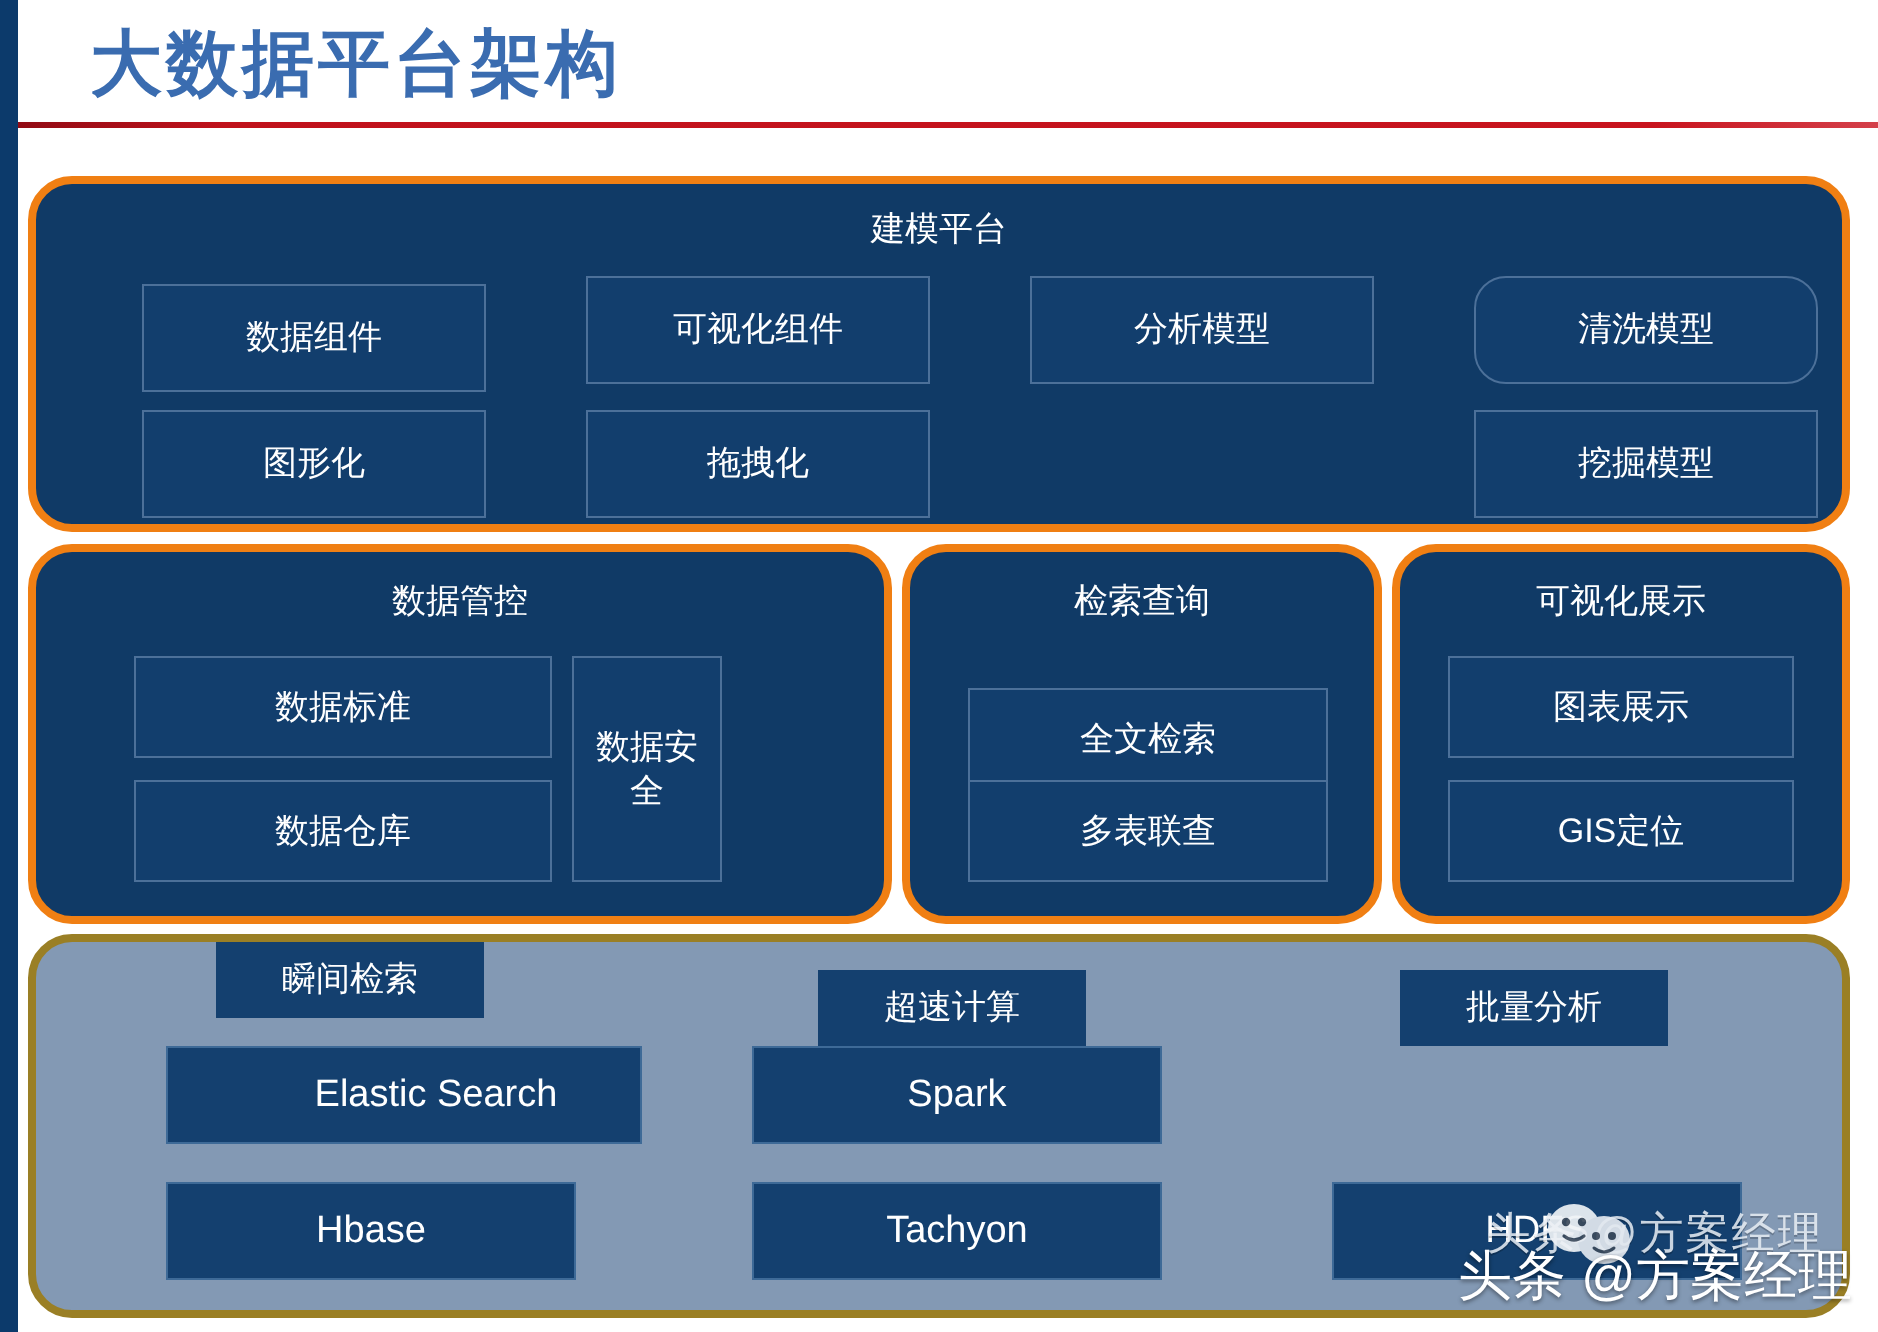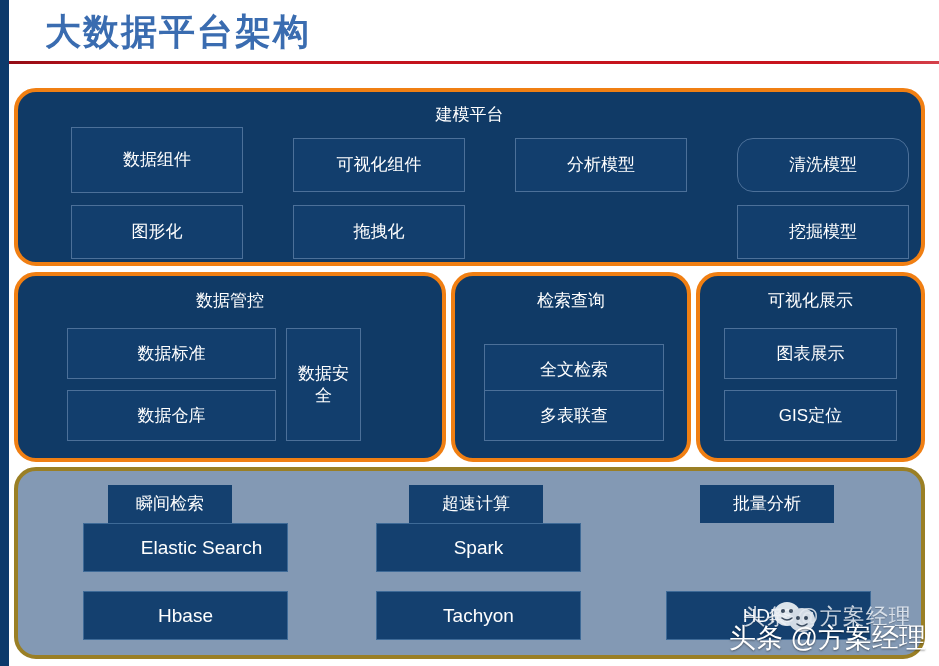--- a/index.html
+++ b/index.html
@@ -192,21 +192,21 @@
 <div id="left-strip"></div>
 
 <div id="header">
   <div id="page-title">大数据平台架构</div>
   <div id="title-rule"></div>
 </div>
 
 <div class="panel" id="panel-modeling">
   <div class="panel-title">建模平台</div>
 
-  <div class="cell" style="left:53px;  top:35px; width:172px; height:66px;">数据组件</div>
+  <div class="cell" style="left:53px;  top:50px; width:172px; height:54px;">数据组件</div>
   <div class="cell" style="left:275px; top:46px; width:172px; height:54px;">可视化组件</div>
   <div class="cell" style="left:497px; top:46px; width:172px; height:54px;">分析模型</div>
   <div class="cell" style="left:719px; top:46px; width:172px; height:54px;border-radius:16px;">清洗模型</div>
 
   <div class="cell" style="left:53px;  top:113px; width:172px; height:54px;">图形化</div>
   <div class="cell" style="left:275px; top:113px; width:172px; height:54px;">拖拽化</div>
   <div class="cell" style="left:719px; top:113px; width:172px; height:54px;">挖掘模型</div>
 </div>
 
 <div class="panel" id="panel-governance">
@@ -226,22 +226,22 @@
 
 <div class="panel" id="panel-visualization">
   <div class="panel-title">可视化展示</div>
 
   <div class="cell" style="left:24px; top:52px; width:173px; height:51px;">图表展示</div>
   <div class="cell" style="left:24px; top:114px; width:173px; height:51px;">GIS定位</div>
 </div>
 
 <div id="panel-infra">
 
-  <div class="infra-label" style="left:90px; top:14px; width:124px; height:38px;">瞬间检索</div>
-  <div class="infra-cell" style="left:65px; top:52px; width:205px; height:49px;padding-left:32px;">Elastic Search</div>
+  <div class="infra-label" style="left:90px; top:0; width:134px; height:38px;">瞬间检索</div>
+  <div class="infra-cell" style="left:65px; top:52px; width:238px; height:49px;padding-left:32px;">Elastic Search</div>
   <div class="infra-cell" style="left:65px; top:120px; width:205px; height:49px;">Hbase</div>
 
   <div class="infra-label" style="left:391px; top:14px; width:134px; height:38px;">超速计算</div>
   <div class="infra-cell" style="left:358px; top:52px; width:205px; height:49px;">Spark</div>
   <div class="infra-cell" style="left:358px; top:120px; width:205px; height:49px;">Tachyon</div>
 
   <div class="infra-label" style="left:682px; top:14px; width:134px; height:38px;">批量分析</div>
   <div class="infra-cell" style="left:648px; top:120px; width:205px; height:49px;">HDFS</div>
 </div>
 

